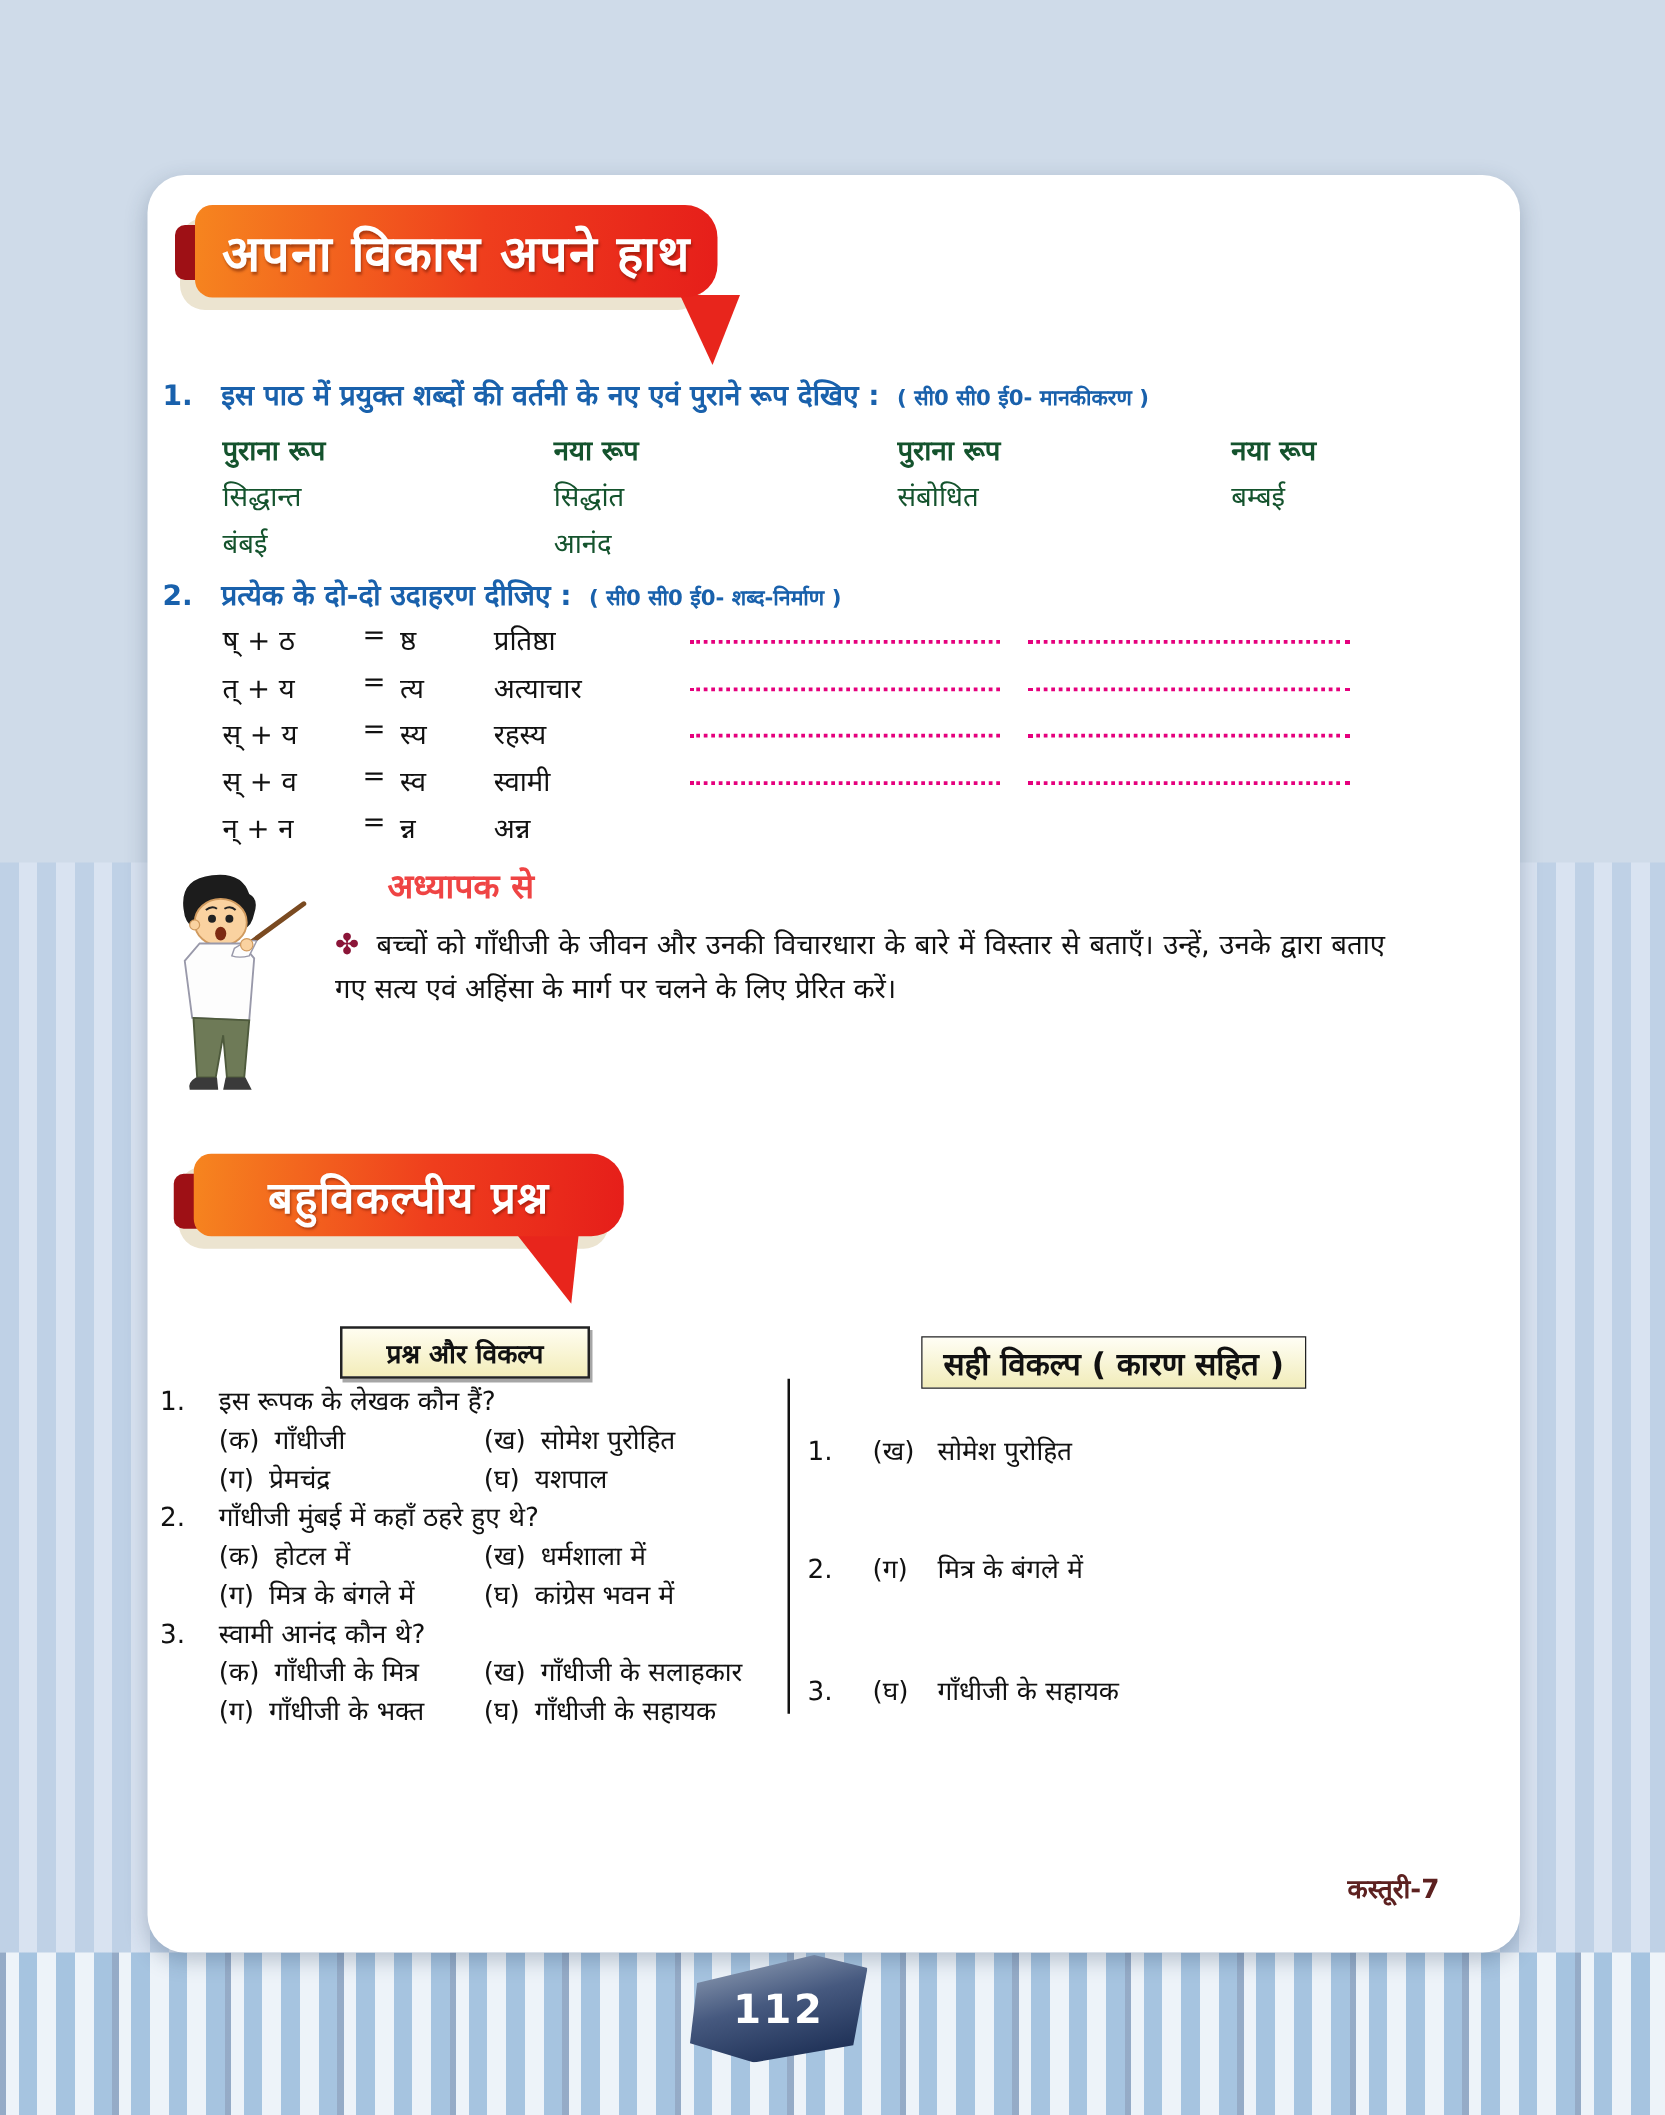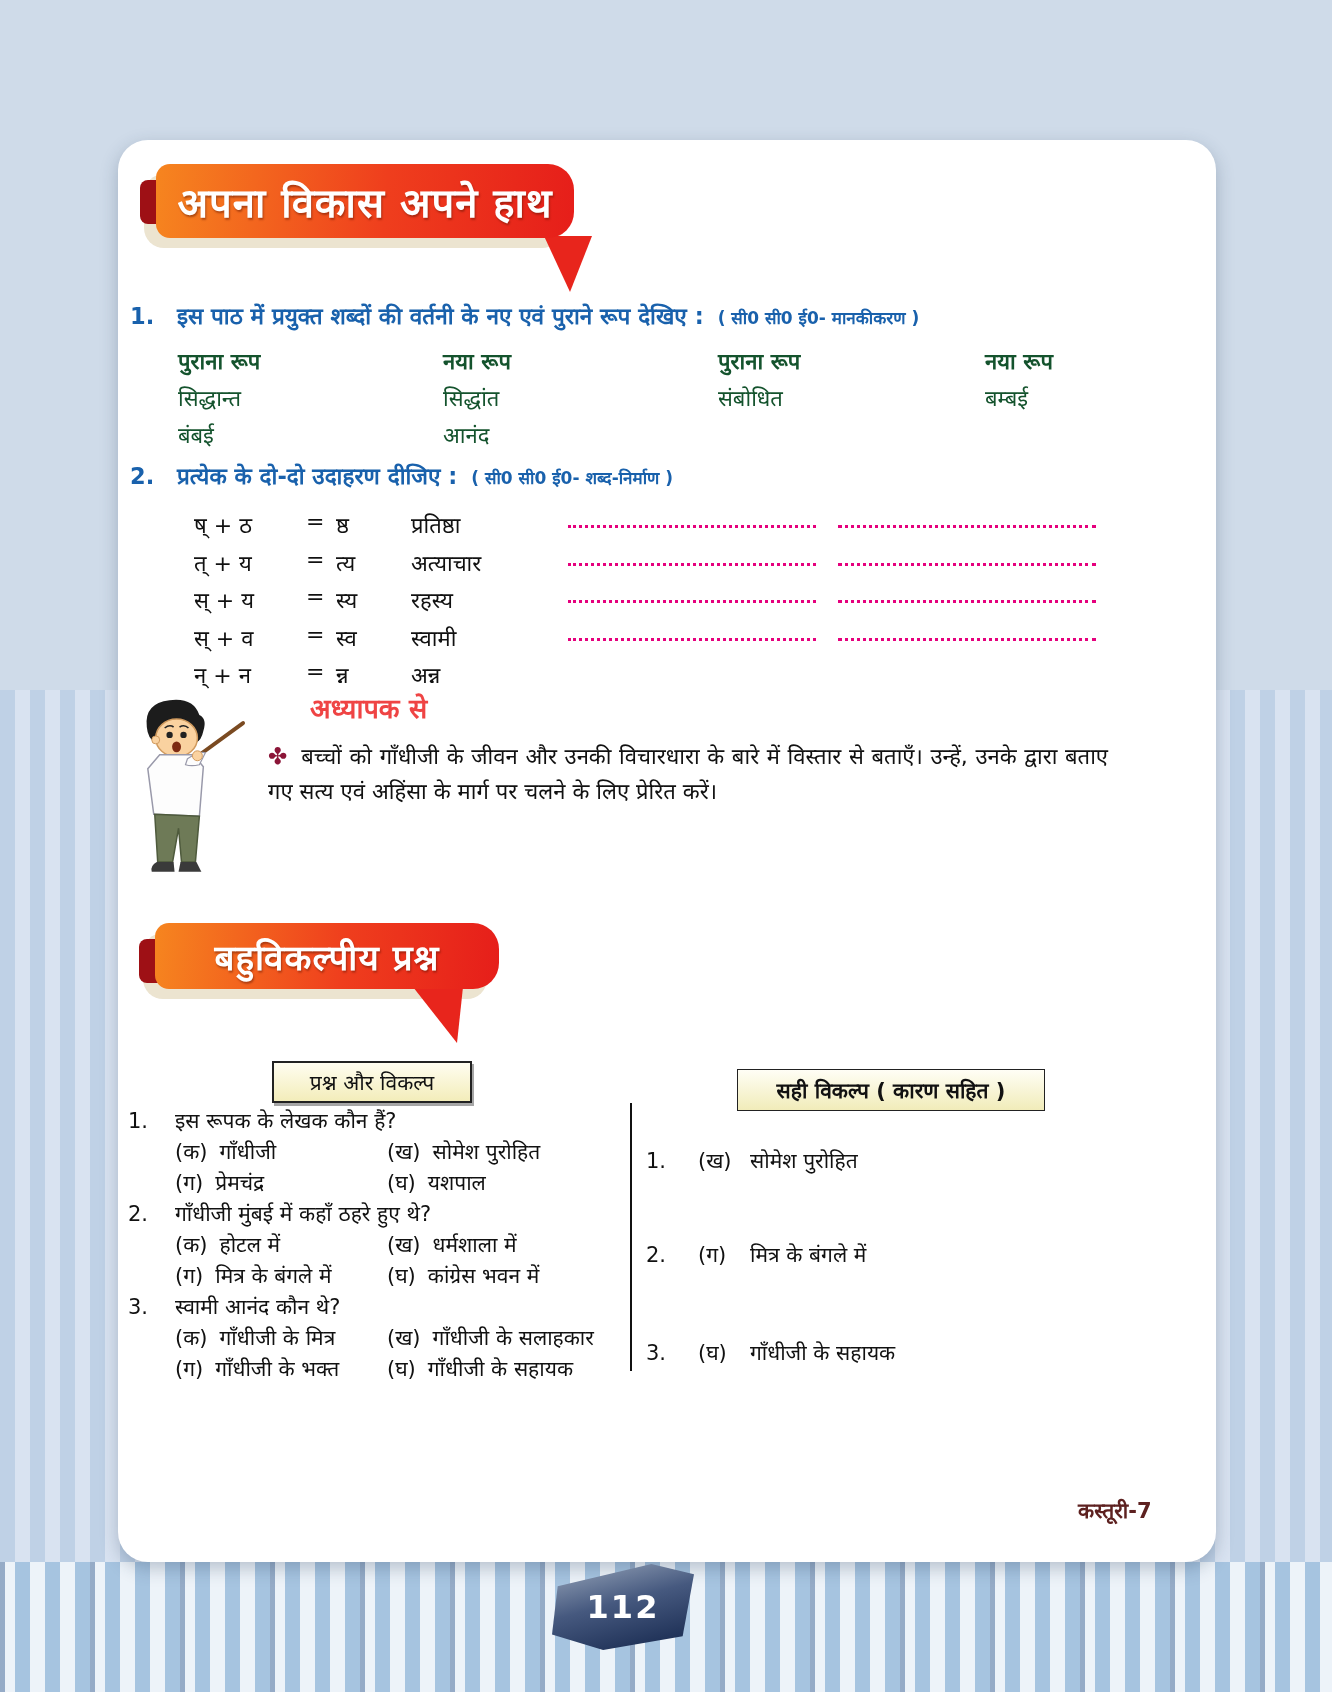--- a/index.html
+++ b/index.html
@@ -49,45 +49,45 @@
   .sec-line .num{display:inline-block;width:47px;}
   .sec-line .note{font-size:17px;margin-left:14px;}
   
   .vocab-table{
     position:absolute;left:60px;top:203px;width:995px;
     display:grid;grid-template-columns:265px 275px 267px 1fr;
     font-size:22px;line-height:37px;color:#14532d;
   }
   .vocab-table .hdr{font-weight:bold;}
   
-  .combo-rows{position:absolute;left:16px;top:352px;width:1070px;margin-top:13px;}
+  .combo-rows{position:absolute;left:0;top:352px;width:1070px;}
   .combo-row{position:relative;height:37.5px;font-size:22px;color:#111;}
   .combo-row span{position:absolute;top:4px;}
   .c1{left:60px;} .c2{left:172px;} .c3{left:202px;} .c4{left:277px;}
   .dots{position:absolute;height:16px;top:8px;border-bottom:3px dotted #e5007d;}
   .d1{left:434px;width:248px;} .d2{left:704px;width:258px;}
   
   .teacher{position:absolute;left:4px;top:553px;width:124px;height:194px;}
   .teacher-heading{position:absolute;left:192px;top:549px;font-size:27px;color:#ef4444;font-weight:bold;}
   .teacher-para{position:absolute;left:150px;top:599px;width:840px;font-size:22px;line-height:35px;color:#111;text-align:justify;}
   .teacher-para .bullet{color:#8b1538;font-size:23px;margin-right:14px;}
   
   .mcq-h1{
     position:absolute;left:154px;top:921px;width:196px;height:38px;
     background:linear-gradient(180deg,#fffdf0,#f3edba);
     border:2px solid #222;box-shadow:2px 3px 0 rgba(0,0,0,.35);
     display:flex;align-items:center;justify-content:center;
-    font-size:21px;font-weight:normal;color:#111;
+    font-size:21px;font-weight:bold;color:#111;
   }
   .mcq-h2{
     position:absolute;left:619px;top:929px;width:306px;height:40px;
     background:linear-gradient(180deg,#fffef5,#f1ecb9);
     border:1.5px solid #222;
     display:flex;align-items:center;justify-content:center;
-    font-size:21px;font-weight:bold;color:#111;
+    font-size:25px;font-weight:bold;color:#111;
   }
   .questions{position:absolute;left:10px;top:966px;width:502px;font-size:21px;color:#111;}
   .q-line{display:flex;line-height:31px;}
   .q-line .qnum{width:47px;}
   .opt-line{display:flex;padding-left:47px;line-height:31px;}
   .opt{display:flex;}
   .opt .lbl{margin-right:12px;}
   .opt-a{width:212px;}
   .divider{position:absolute;left:512px;top:963px;width:2px;height:268px;background:#111;}
   .ans{position:absolute;left:528px;display:flex;font-size:21px;color:#111;line-height:31px;}

